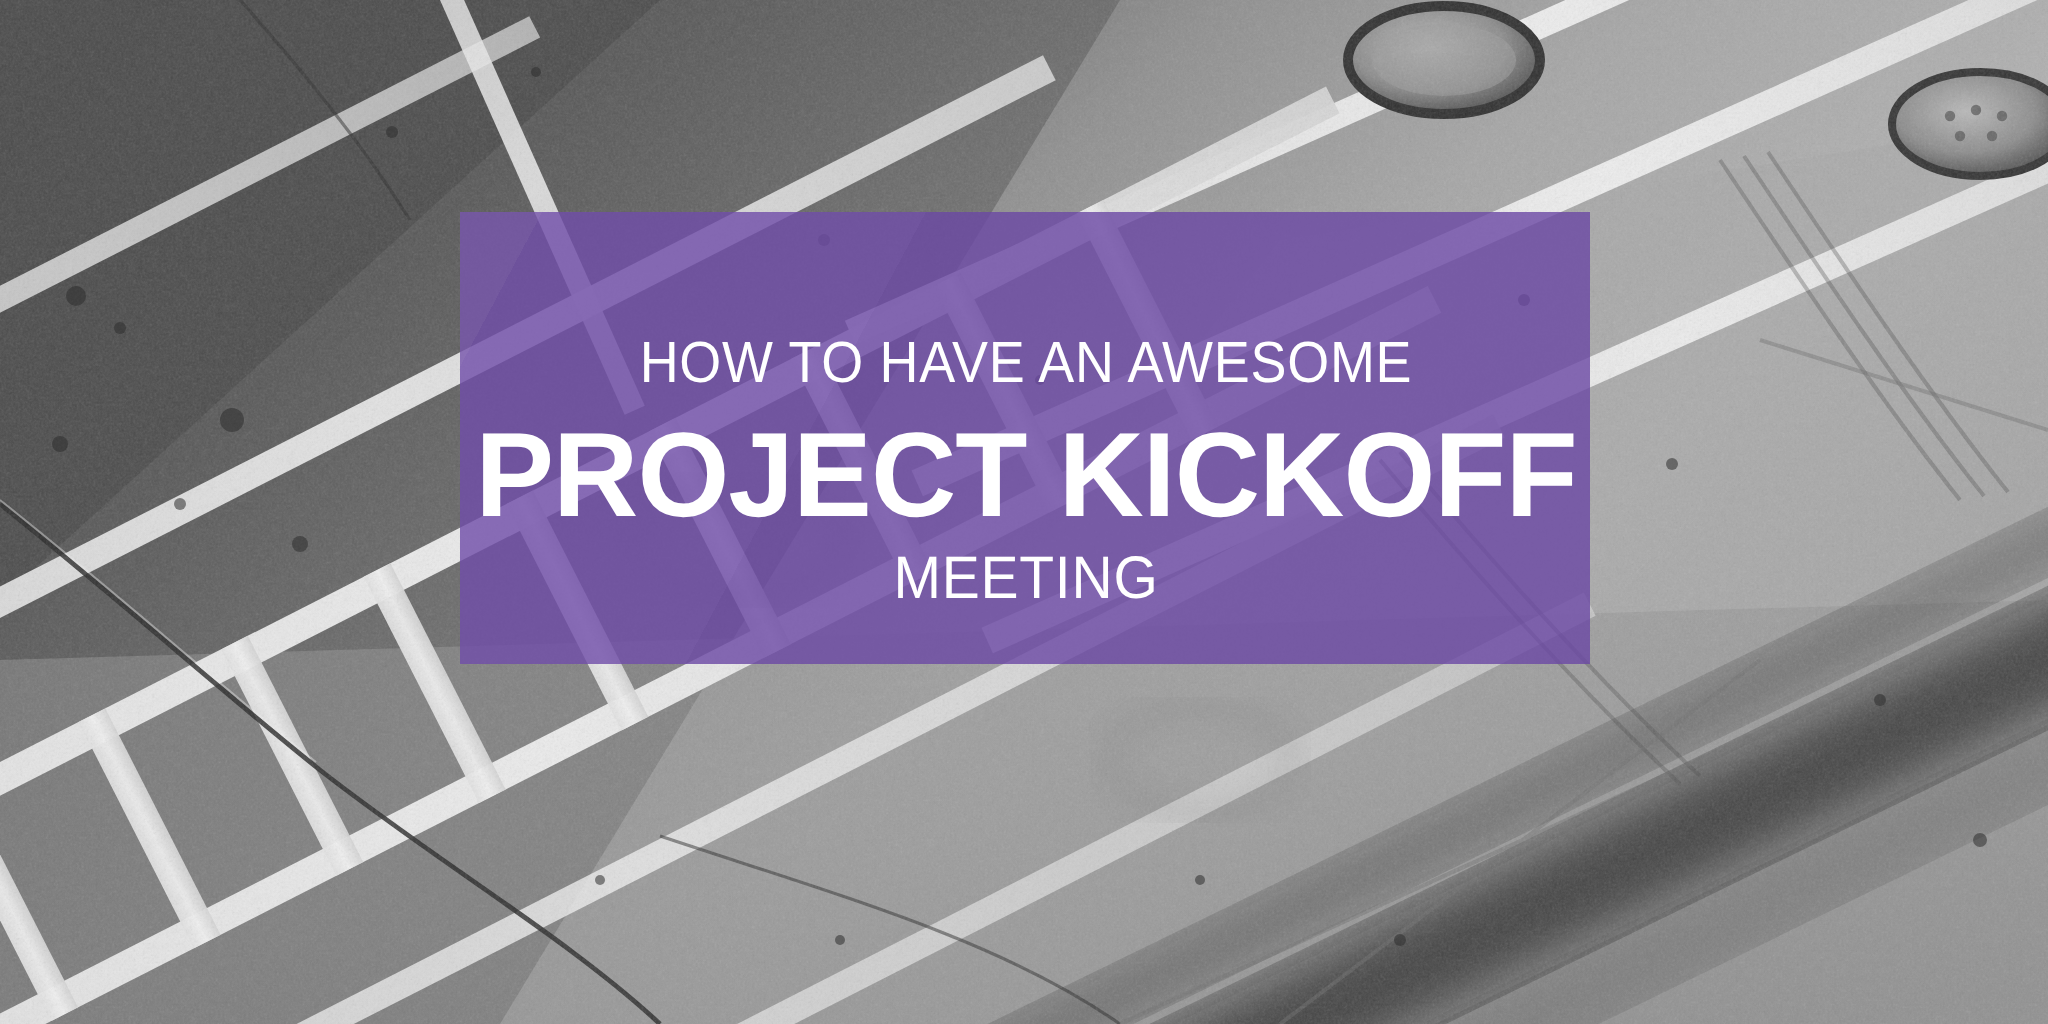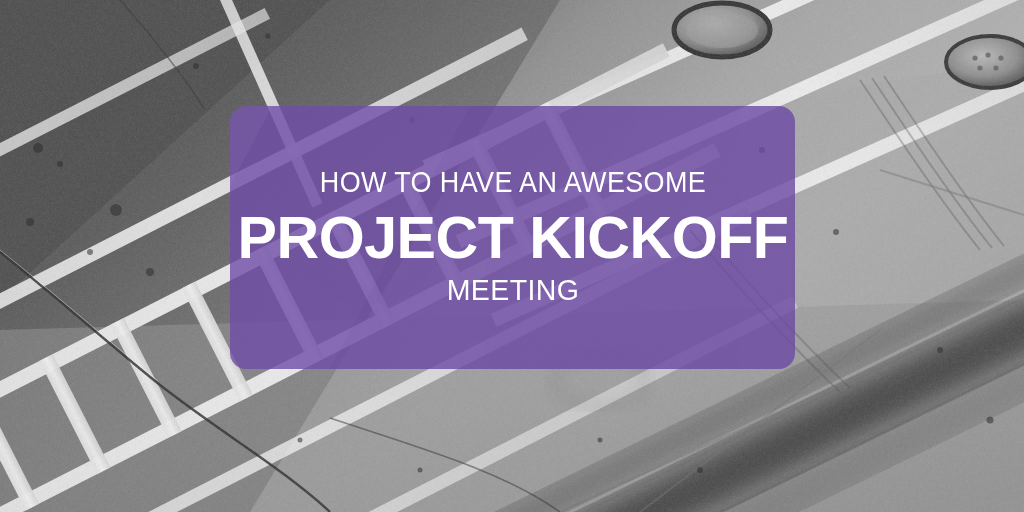--- a/index.html
+++ b/index.html
@@ -27,24 +27,23 @@
     background:#8b8b8b;
   }
   .photo svg { display:block; width:1024px; height:512px; }
 
   
   .card {
     position:absolute;
     left:230px;
     top:106px;
     width:565px;
-    height:263px;
+    height:226px;
     background:rgba(110,74,168,0.80);
     overflow:hidden;
-    border-radius:16px;
   }
   .card-grain {
     position:absolute; inset:0;
     pointer-events:none;
     opacity:.30;
     background:
       linear-gradient(118deg, rgba(255,255,255,.14) 0 6%, rgba(0,0,0,0) 6% 100%),
       linear-gradient(118deg, rgba(255,255,255,.05) 0 34%, rgba(0,0,0,.05) 34% 100%);
   }
 

